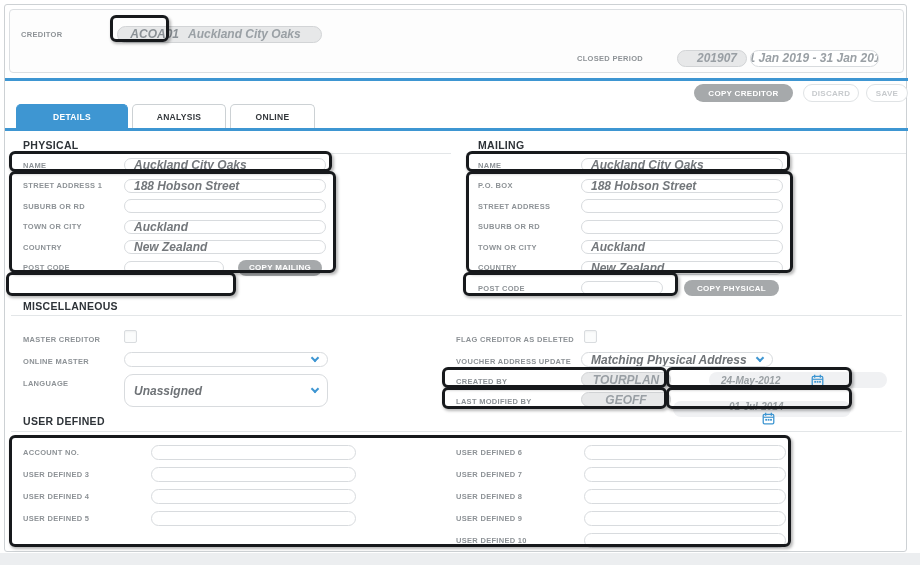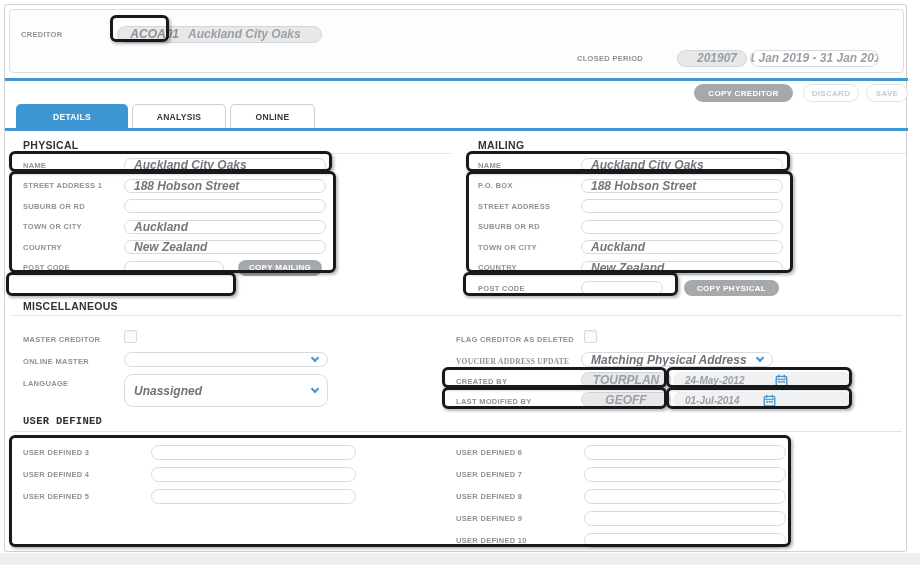--- a/index.html
+++ b/index.html
@@ -238,60 +238,66 @@
 
     <span class="lbl abs" style="left:18px;top:374px;">LANGUAGE</span>
     <span class="pill dd abs" style="left:119px;top:369px;width:204px;height:33px;">
       <span class="val">Unassigned</span>
       <span class="chev"></span>
     </span>
 
     <span class="lbl abs" style="left:451px;top:330px;">FLAG CREDITOR AS DELETED</span>
     <span class="checkbox" style="left:579px;top:325px;"></span>
 
-    <span class="lbl abs" style="left:451px;top:352px;font-family:Liberation Serif, serif;">VOUCHER ADDRESS UPDATE</span>
+    <span class="lbl abs" style="left:451px;top:352px;">VOUCHER ADDRESS UPDATE</span>
     <span class="pill dd abs" style="left:576px;top:347px;width:192px;height:15px;">
       <span class="val">Matching Physical Address</span>
       <span class="chev"></span>
     </span>
 
     <span class="lbl abs" style="left:451px;top:372px;text-align:right;">CREATED BY</span>
     <span class="pill ro ro-name abs" style="left:576px;top:367px;">TOURPLAN</span>
-    <span class="date-field abs" style="left:668px;top:367px;width:178px;gap:12px;">
+    <span class="date-field abs" style="left:704px;top:367px;width:178px;gap:12px;">
       <span class="dtxt">24-May-2012</span>
       <svg class="cal" width="13" height="13" viewBox="0 0 16 16">
         <rect x="1.5" y="3" width="13" height="11.5" rx="1.5" fill="none" stroke="#3e96d2" stroke-width="1.6"></rect>
         <line x1="4.5" y1="1" x2="4.5" y2="4.5" stroke="#3e96d2" stroke-width="1.6"></line>
         <line x1="11.5" y1="1" x2="11.5" y2="4.5" stroke="#3e96d2" stroke-width="1.6"></line>
         <line x1="1.5" y1="6.5" x2="14.5" y2="6.5" stroke="#3e96d2" stroke-width="1.4"></line>
         <rect x="4" y="8.5" width="2.2" height="2.2" fill="#3e96d2"></rect>
         <rect x="7" y="8.5" width="2.2" height="2.2" fill="#3e96d2"></rect>
         <rect x="10" y="8.5" width="2.2" height="2.2" fill="#3e96d2"></rect>
       </svg>
     </span>
 
     <span class="lbl abs" style="left:451px;top:392px;">LAST MODIFIED BY</span>
     <span class="pill ro ro-name abs" style="left:576px;top:387px;">GEOFF</span>
-    <span class="date-field abs" style="left:668px;top:387px;width:178px;">
+    <span class="date-field abs" style="left:668px;top:396px;width:178px;flex-direction:column;">
       <span class="dtxt">01-Jul-2014</span>
       <svg class="cal" width="13" height="13" viewBox="0 0 16 16">
         <rect x="1.5" y="3" width="13" height="11.5" rx="1.5" fill="none" stroke="#3e96d2" stroke-width="1.6"></rect>
         <line x1="4.5" y1="1" x2="4.5" y2="4.5" stroke="#3e96d2" stroke-width="1.6"></line>
         <line x1="11.5" y1="1" x2="11.5" y2="4.5" stroke="#3e96d2" stroke-width="1.6"></line>
         <line x1="1.5" y1="6.5" x2="14.5" y2="6.5" stroke="#3e96d2" stroke-width="1.4"></line>
         <rect x="4" y="8.5" width="2.2" height="2.2" fill="#3e96d2"></rect>
         <rect x="7" y="8.5" width="2.2" height="2.2" fill="#3e96d2"></rect>
         <rect x="10" y="8.5" width="2.2" height="2.2" fill="#3e96d2"></rect>
       </svg>
     </span>
 
-    <div class="sect-title" style="left:18px;top:410px;font-family:Liberation Mono, monospace;">USER DEFINED</div>
+    <div class="sect-title" style="left:18px;top:410px;">USER DEFINED</div>
     <div class="sect-rule" style="left:6px;top:426px;width:891px;"></div>
 
     <div class="ud-col ud-left" style="left:6px;top:430px;width:440px;">
+      <div class="ud-row">
+        <span class="lbl">ACCOUNT NO.</span>
+        <span class="pill ud-pill-l">
+            <span></span>
+          </span>
+      </div>
       <div class="ud-row">
         <span class="lbl">USER DEFINED 3</span>
         <span class="pill ud-pill-l">
             <span></span>
           </span>
       </div>
       <div class="ud-row">
         <span class="lbl">USER DEFINED 4</span>
         <span class="pill ud-pill-l">
             <span></span>

